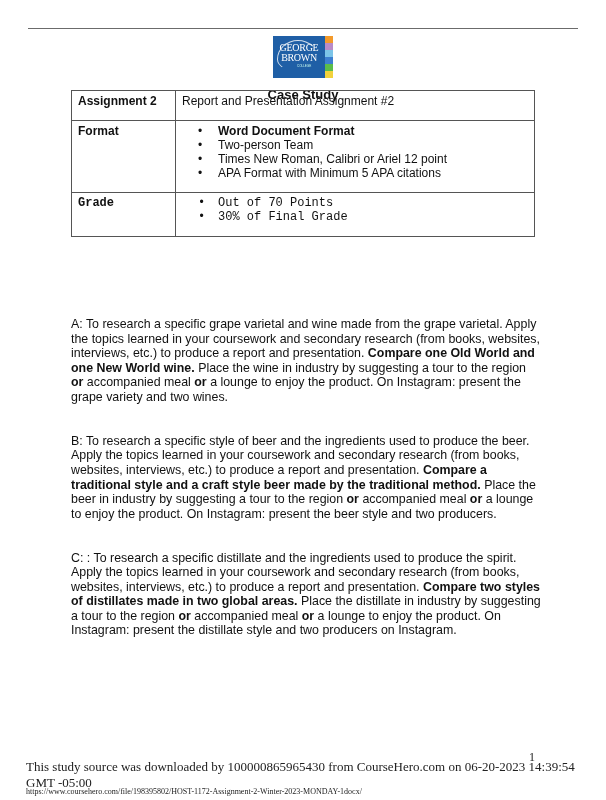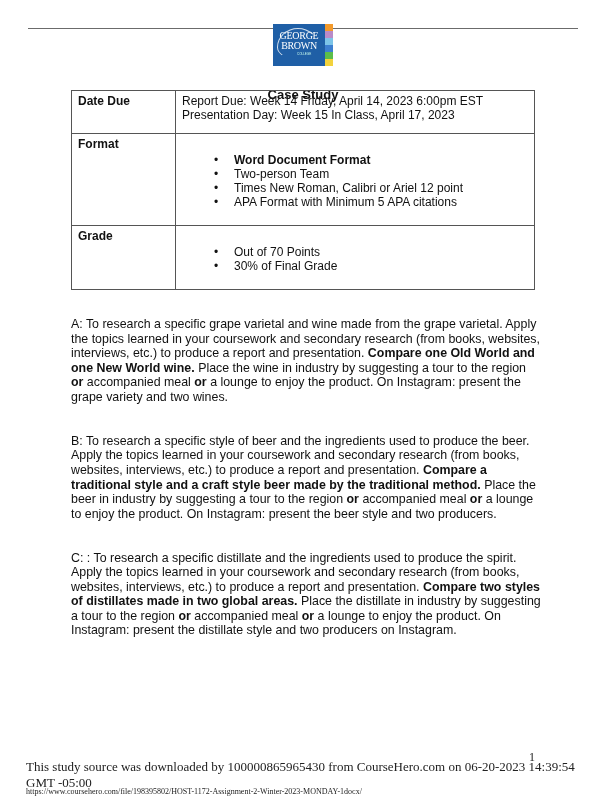--- a/index.html
+++ b/index.html
@@ -1,20 +1,20 @@
 <!DOCTYPE html>
 <html><head>
 <meta charset="utf-8">
 <style>
   html, body { margin: 0; padding: 0; background: #ffffff; }
   body { width: 606px; height: 800px; position: relative; overflow: hidden;
          font-family: "Liberation Sans", sans-serif; color: #111; }
   .topline { position: absolute; left: 28px; top: 28px; width: 550px; height: 0;
              border-top: 1px solid #6b6b6b; }
-  .logo { position: absolute; left: 273px; top: 24px; width: 60px; height: 42px; padding-left: 48px; }
+  .logo { position: absolute; left: 273px; top: 36px; width: 60px; height: 42px; padding-left: 48px; }
   .logo-blue { position: absolute; left: 0; top: 0; width: 52px; height: 42px; background: #1f5fa6; }
   .logo-text1, .logo-text2 { position: absolute; left: 0; width: 52px; text-align: center;
          color: #fff; font-family: "Liberation Serif", serif; letter-spacing: -0.3px; }
   .logo-text1 { top: 6px; font-size: 10px; }
   .logo-text2 { top: 16px; font-size: 10px; }
   .logo-text3 { position: absolute; left: 24px; top: 28px; font-size: 3px; color: #cfe; }
   .logo-swoosh { position: absolute; left: 4px; top: 4px; width: 40px; height: 30px;
          border: 1px solid rgba(255,255,255,0.8); border-radius: 50% 50% 50% 50% / 60% 60% 40% 40%;
          border-right-color: transparent; border-bottom-color: transparent; }
   .logo-bars { position: absolute; left: 52px; top: 0; width: 8px; height: 42px; display: flex; flex-direction: column; }
@@ -22,22 +22,22 @@
   .case-title { position: absolute; left: 0; width: 606px; top: 87px; text-align: center;
                 font-weight: bold; font-size: 13px; }
   table.info { position: absolute; left: 71px; top: 90px; width: 464px; border-collapse: collapse;
                font-size: 12px; }
   table.info td { border: 1px solid #555; vertical-align: top; padding: 3px 6px 0 6px; line-height: 14px; }
   table.info td.lbl { width: 91px; font-weight: bold; }
   table.info tr.r1 td { height: 26px; }
   table.info tr.r2 td { height: 39px; }
   table.info tr.r3 td { height: 25px; }
   table.info tr.r4 td { height: 68px; }
-  table.info tr.r5 td { height: 40px; }
-  table.info ul { margin: 16px; padding-left: 36px; list-style: none; }
+  table.info tr.r5 td { height: 40px; font-family: Liberation Mono, monospace; }
+  table.info ul { margin: 0; padding-left: 36px; list-style: none; }
   table.info li { position: relative; }
   table.info li::before { content: "•"; position: absolute; left: -20px; font-weight: normal; }
   table.info li.b { font-weight: bold; }
   .body { position: absolute; left: 71px; top: 317px; width: 470px; font-size: 12.4px; line-height: 14.6px; }
   .body p { margin: 0 0 14.6px 0; }
   .obj { font-weight: bold; text-decoration: underline; }
   .bold { font-weight: bold; }
   .gap { height: 14.6px; }
   .footer1 { position: absolute; left: 26px; top: 759px; font-family: "Liberation Serif", serif;
              font-size: 13px; color: #222; }
@@ -65,25 +65,24 @@
     <span style="background:#3d7fd0"></span>
     <span style="background:#5bbd4a"></span>
     <span style="background:#f2d23c"></span>
   </div>
 </div>
 
 <div class="case-title">Case Study</div>
 
 <table class="info">
   <tbody>
-  <tr class="r2">
-    <td class="lbl">Date Due</td>
+      <tr class="r1">
+    <td class="lbl">Assignment 2</td>
     <td>
-      <div>Report Due: Week 14 Friday, April 14, 2023 6:00pm EST</div>
-      <div>Presentation Day: Week 15 In Class, April 17, 2023</div>
+      <div>Report and Presentation Assignment #2</div>
     </td>
   </tr>
   <tr class="r4">
     <td class="lbl">Format</td>
     <td>
       <ul>
         <li class="b">Word Document Format</li>
         <li>Two-person Team</li>
         <li>Times New Roman, Calibri or Ariel 12 point</li>
         <li>APA Format with Minimum 5 APA citations</li>

